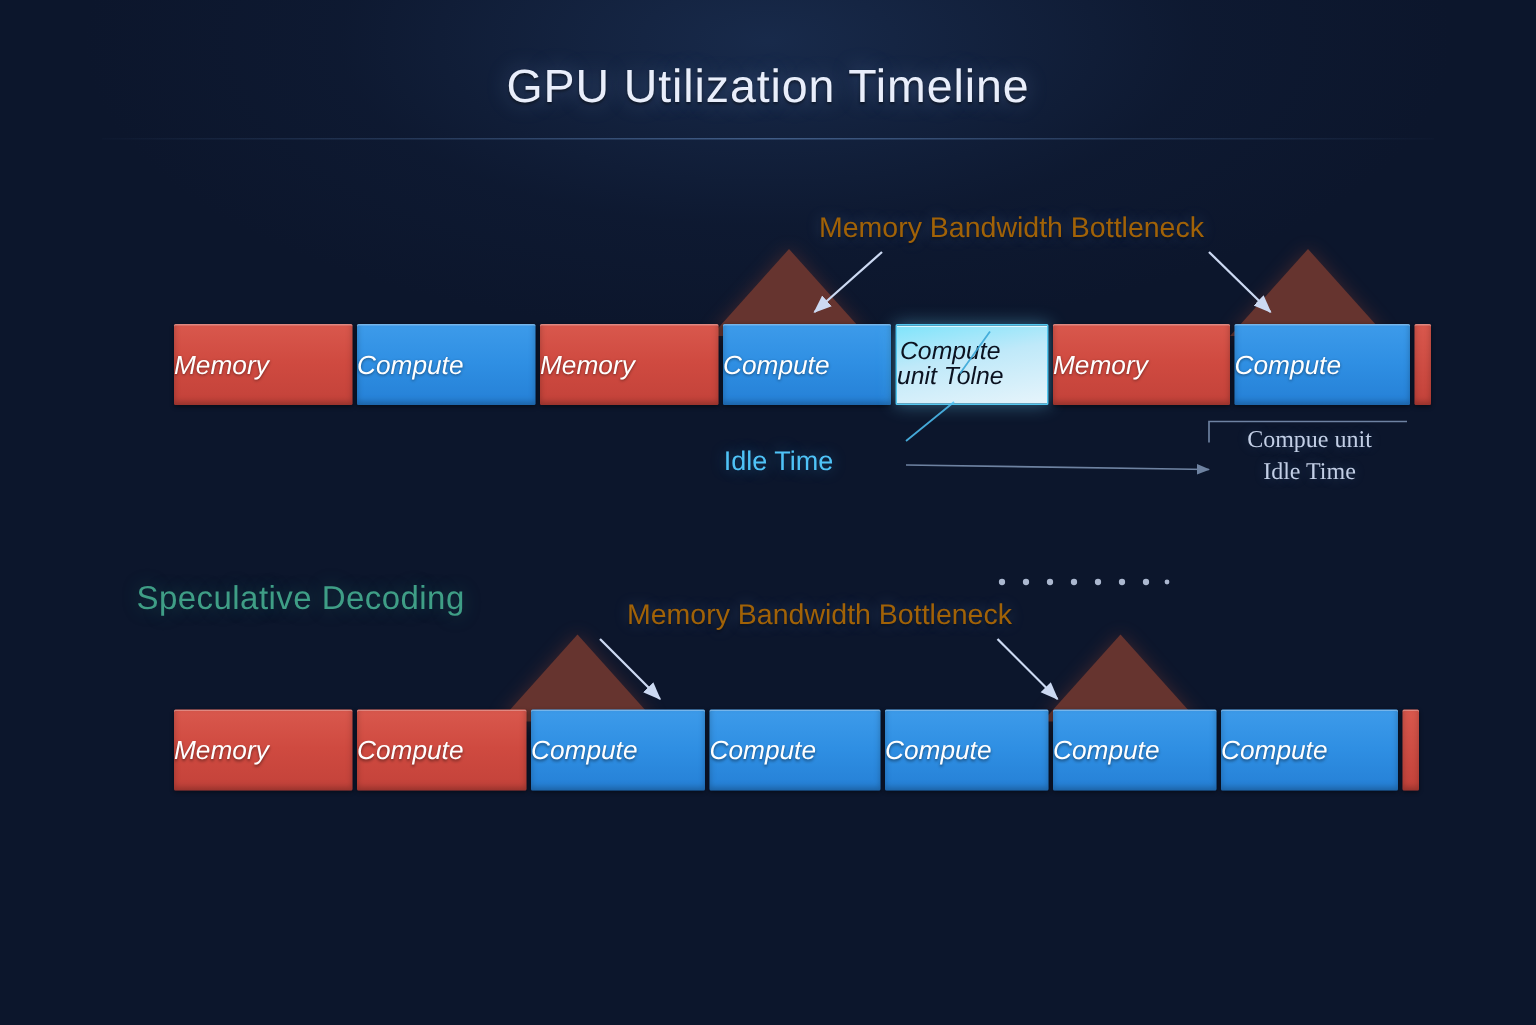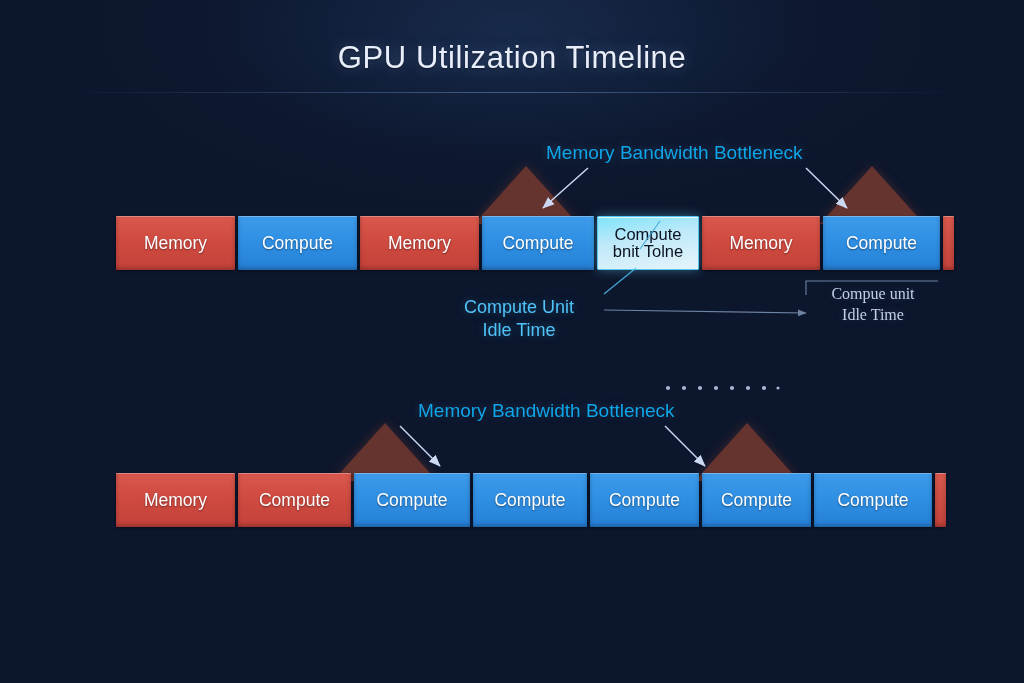--- a/index.html
+++ b/index.html
@@ -72,33 +72,34 @@
     display: flex;
     align-items: stretch;
   }
   .row.r1 { left: 116px; top: 216px; width: 829px; }
   .row.r2 { left: 116px; top: 473px; width: 829px; }
 
   .blk {
     position: relative;
     display: flex;
     align-items: center;
-    justify-content: center;
+    justify-content: flex-start;
     text-align: center;
     color: #ffffff;
     font-size: 17.5px;
     line-height: 1.05;
     box-sizing: border-box;
     border-radius: 1px;
     margin-right: 3px;
     box-shadow: inset 0 1px 0 rgba(255,255,255,0.30),
                 inset 0 -2px 4px rgba(0,0,0,0.26),
                 0 1px 3px rgba(0,0,0,0.45);
     text-shadow: 0 1px 2px rgba(0,0,0,0.45);
     overflow: hidden;
+    font-style: italic;
   }
   .blk:last-child { margin-right: 0; }
 
   .blk.mem {
     background: linear-gradient(180deg, #d9584d 0%, #cf4a40 48%, #c3423a 100%);
   }
   .blk.comp {
     background: linear-gradient(180deg, #3d9bea 0%, #2f8fe3 48%, #2580d6 100%);
   }
   .blk.hl {
@@ -122,21 +123,21 @@
     border-right: 52px solid transparent;
     border-bottom: 58px solid #6e3730;
     opacity: 0.92;
     filter: drop-shadow(0 0 6px rgba(120,55,45,0.5));
   }
 
   
   .anno {
     position: absolute;
     font-size: 19px;
-    color: #0ea5e9;
+    color: #a16207;
     white-space: nowrap;
     text-shadow: 0 0 10px rgba(130,170,230,0.30), 0 1px 2px rgba(0,0,0,0.5);
   }
   .anno.a1 { left: 546px; top: 142px; }
   .anno.a2 { left: 418px; top: 400px; }
 
   .cyan-anno {
     position: absolute;
     left: 449px; top: 296px;
     width: 140px;
@@ -161,20 +162,21 @@
   svg.vec { position: absolute; inset: 0; width: 1024px; height: 683px; pointer-events: none; }
 </style>
 </head>
 <body>
 
 <div id="stage">
 
   <div class="title">GPU Utilization Timeline</div>
   <div class="title-rule"></div>
 
+  <div class="sec-label two">Speculative Decoding</div>
 
   <div class="anno a1">Memory Bandwidth Bottleneck</div>
   <div class="anno a2">Memory Bandwidth Bottleneck</div>
 
   <div class="tri" style="left:474px; top:166px;"></div>
   <div class="tri" style="left:820px; top:166px;"></div>
 
   <div class="tri" style="left:333px; top:423px;"></div>
   <div class="tri" style="left:695px; top:423px;"></div>
 
@@ -187,21 +189,21 @@
       </div>
       <div class="blk mem" style="width: 119px; flex: 0 0 119px;">
         <span>Memory</span>
       </div>
       <div class="blk comp" style="width: 112px; flex: 0 0 112px;">
         <span>Compute</span>
       </div>
       <div class="blk hl" style="width: 102px; flex: 0 0 102px;">
         <div>
           <span class="txt">Compute</span>
-          <span class="txt">bnit Tolne</span>
+          <span class="txt">unit Tolne</span>
         </div>
       </div>
       <div class="blk mem" style="width: 118px; flex: 0 0 118px;">
         <span>Memory</span>
       </div>
       <div class="blk comp" style="width: 117px; flex: 0 0 117px;">
         <span>Compute</span>
       </div>
       <div class="blk sliver" style="width: 11px; flex: 0 0 11px;"></div>
     </div>
@@ -225,21 +227,20 @@
       <div class="blk comp" style="width: 109px; flex: 0 0 109px;">
         <span>Compute</span>
       </div>
       <div class="blk comp" style="width: 118px; flex: 0 0 118px;">
         <span>Compute</span>
       </div>
       <div class="blk sliver" style="width: 11px; flex: 0 0 11px;"></div>
     </div>
 
   <div class="cyan-anno">
-    <div>Compute Unit</div>
     <div>Idle Time</div>
   </div>
   <div class="pale-anno">
     <div>Compue unit</div>
     <div>Idle Time</div>
   </div>
 
   <svg class="vec" viewBox="0 0 1024 683">
     <defs>
       <marker id="ah" markerWidth="9" markerHeight="9" refX="7.4" refY="3.2" orient="auto">

